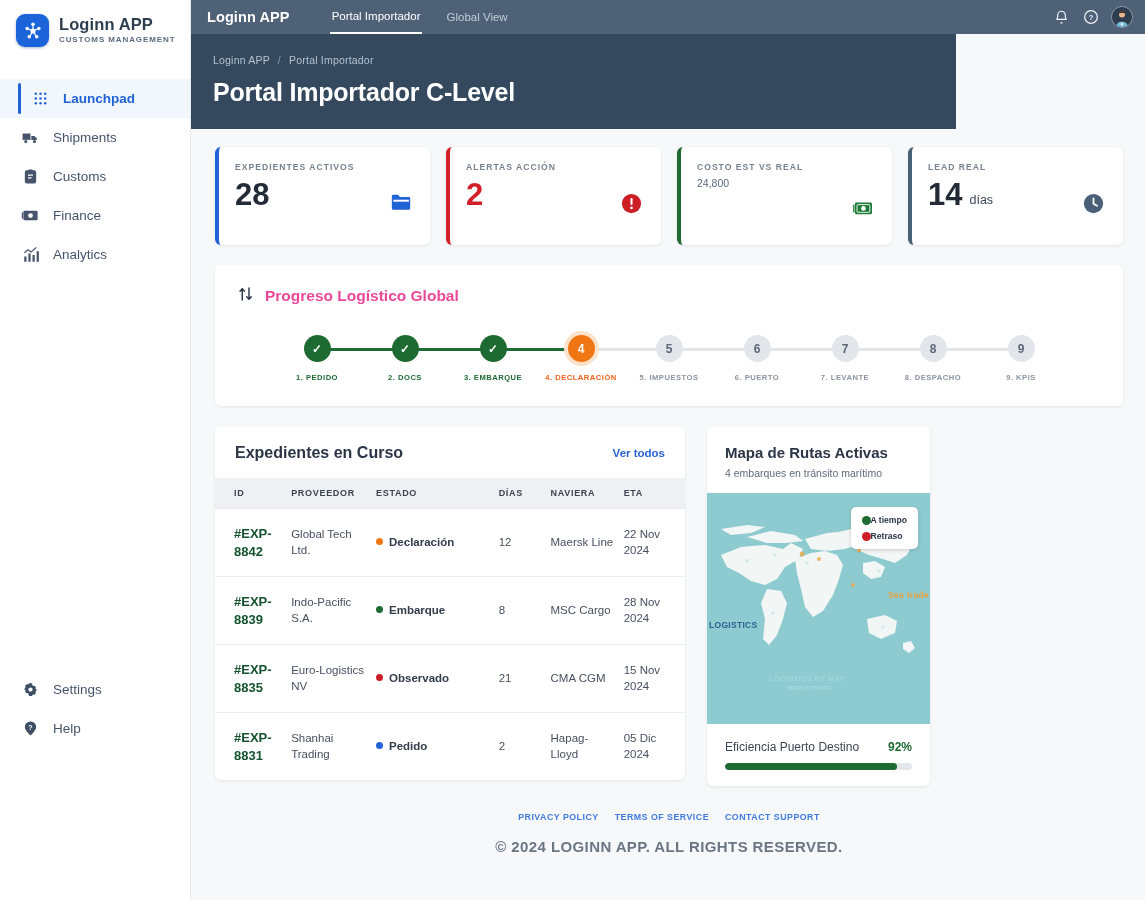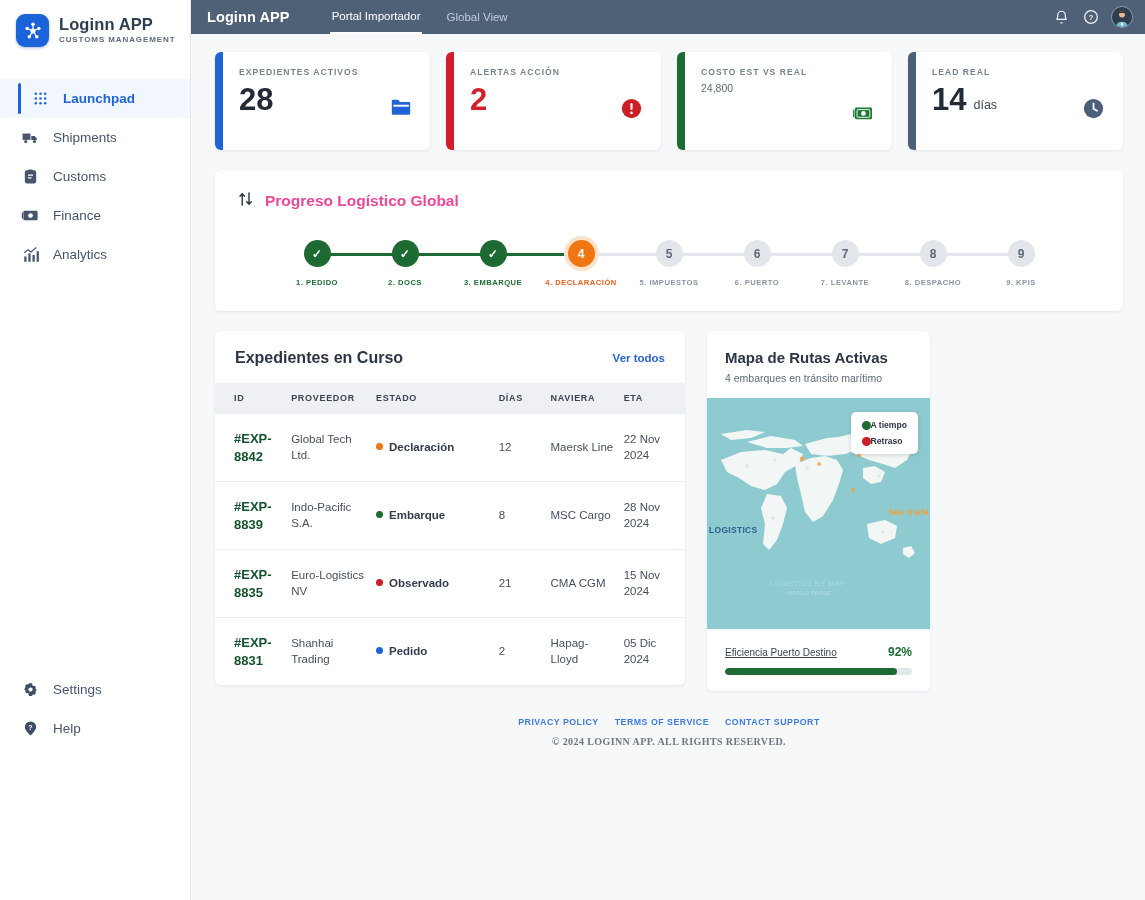--- a/index.html
+++ b/index.html
@@ -74,21 +74,21 @@
   .crumb .sep { margin: 0 5px; color: #8d9bab; }
   .crumb .c1 { cursor: pointer; }
   .hero-title { font-size: 25px; font-weight: bold; color: #ffffff; margin-top: 12px; letter-spacing: -.2px; }
 
   .content { padding: 18px 22px 0 24px; }
 
   
   .kpis { display: flex; gap: 16px; }
   .kpi {
     flex: 1; height: 98px; background: #ffffff; border-radius: 6px;
-    border-left: 8px solid #000000; padding: 15px 16px 0 16px;
+    border-left: 4px solid #000000; padding: 15px 16px 0 16px;
     box-shadow: 0 1px 3px rgba(20,40,80,.09);
     position: relative;
   }
   .kpi-label { font-size: 8.6px; font-weight: bold; letter-spacing: 1px; color: #76838f; }
   .kpi-row { display: flex; align-items: center; margin-top: 7px; }
   .kpi-value { font-size: 31px; font-weight: bold; color: #222b36; line-height: 1; }
   .kpi-value.red { color: #d21f2a; }
   .kpi-unit { font-size: 12.5px; color: #3c4654; margin-left: 7px; align-self: flex-end; padding-bottom: 3px; }
   .kpi-sub { font-size: 10.5px; color: #5d6b7c; margin-top: 5px; }
   .kpi-icon { position: absolute; right: 18px; top: 46px; width: 22px; height: 22px; }
@@ -162,36 +162,36 @@
   .map-canvas { position: relative; width: 100%; height: 231px; background: #8ecbd0; overflow: hidden; }
   .map-legend {
     position: absolute; right: 12px; top: 14px; background: #fff; border-radius: 5px;
     padding: 8px 11px; box-shadow: 0 1px 4px rgba(0,0,0,.16);
   }
   .lg-row { display: flex; align-items: center; font-size: 8.6px; font-weight: bold; color: #2b3546; }
   .lg-row + .lg-row { margin-top: 6px; }
   .lg-dot { width: 9px; height: 9px; border-radius: 50%; }
   .map-word { position: absolute; font-weight: bold; letter-spacing: .3px; }
   .map-w1 { left: 2px; top: 127px; font-size: 8.5px; color: #2f5f90; }
-  .map-w2 { right: 1px; top: 109px; font-size: 8.5px; color: #e8a33f; }
+  .map-w2 { right: 1px; top: 97px; font-size: 8.5px; color: #e8a33f; }
   .map-w3 { left: 62px; top: 181px; font-size: 7.5px; color: #9fd5d8; }
   .map-w4 { left: 80px; top: 192px; font-size: 5.5px; color: #a8d9dc; }
 
   .eff { padding: 16px 18px 0 18px; }
   .eff-row { display: flex; align-items: center; }
-  .eff-label { font-size: 10px; color: #3b4553; text-decoration: underline; }
+  .eff-label { font-size: 12px; color: #3b4553; }
   .eff-val { margin-left: auto; font-size: 12px; font-weight: bold; color: #1d6b33; }
   .eff-track { height: 7px; border-radius: 4px; background: #e3e6ea; margin-top: 9px; overflow: hidden; }
   .eff-fill { height: 100%; background: #1d6b33; border-radius: 4px; }
 
   
   .footer { text-align: center; padding-top: 26px; }
   .f-links { display: flex; justify-content: center; gap: 16px; }
   .f-link { font-size: 8.8px; font-weight: bold; letter-spacing: .5px; color: #3f7ae0; cursor: pointer; }
-  .f-copy { font-size: 10px; font-weight: bold; letter-spacing: .4px; color: #6b7685; margin-top: 9px; font-family: Liberation Serif, serif; }
+  .f-copy { font-size: 15px; font-weight: bold; letter-spacing: .4px; color: #6b7685; margin-top: 16px; }
 </style>
 </head>
 <body>
 
 <div class="app">
 
   <aside class="sidebar">
     <div class="brand">
       <div class="brand-logo">
         <svg width="20" height="20" viewBox="0 0 24 24" fill="#fff">
@@ -322,20 +322,28 @@
             <circle cx="12" cy="12" r="12" fill="#2e3e4f"></circle>
             <circle cx="12" cy="9" r="3.6" fill="#e8b98e"></circle>
             <path d="M12 5.2c2.4 0 3.8 1.2 3.8 2.6 0 0-1.6-.6-3.8-.6s-3.8.6-3.8.6C8.2 6.4 9.6 5.2 12 5.2z" fill="#4a3529"></path>
             <path d="M4.6 24c.6-4.2 3.6-6.4 7.4-6.4s6.8 2.2 7.4 6.4z" fill="#6fc0d8"></path>
             <path d="M12 17.6l1.7 3.2L12 24l-1.7-3.2z" fill="#dfe8ee"></path>
           </svg>
         </span>
       </div>
     </div>
 
+    <div class="hero">
+      <div class="crumb">
+        <span class="c1">Loginn APP</span>
+        <span class="sep">/</span>
+        <span>Portal Importador</span>
+      </div>
+      <div class="hero-title">Portal Importador C-Level</div>
+    </div>
 
     <div class="content">
 
       <div class="kpis">
 
         <div class="kpi" style="border-left-color:#1f63d6">
           <div class="kpi-label">EXPEDIENTES ACTIVOS</div>
           <div class="kpi-row">
             <span class="kpi-value">28</span>
           </div>

